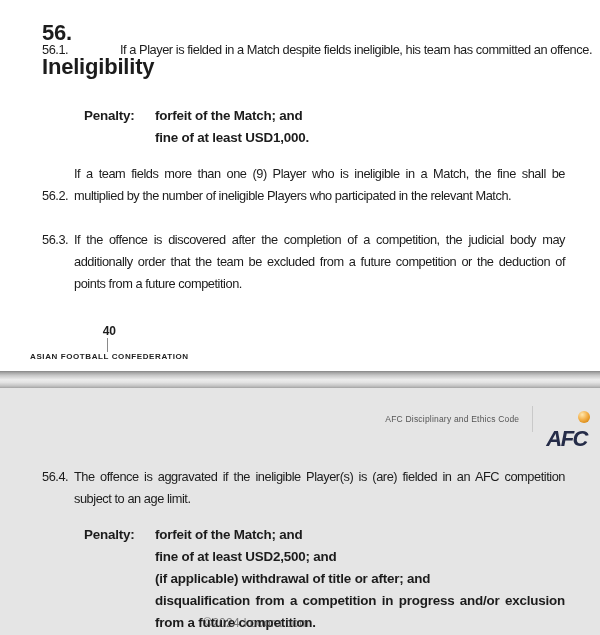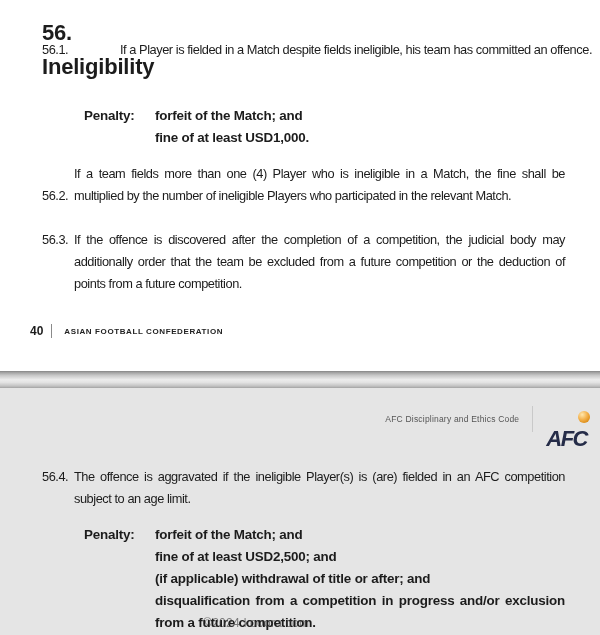--- a/index.html
+++ b/index.html
@@ -20,21 +20,21 @@
   .clause-3 { top:229px; }
 
   .penalty { position:absolute; left:84px; display:flex; }
   .penalty-1 { top:105px; }
   .penalty-label { width:71px; flex:0 0 71px; font-weight:bold; font-size:13.4px;
     letter-spacing:-0.2px; line-height:22px; }
   .penalty-items { width:410px; }
   .penalty-item { font-weight:bold; font-size:13.4px; letter-spacing:-0.2px; line-height:22px;
     text-align:justify; position:relative; }
 
-  .page-footer { position:absolute; left:30px; top:324px; display:flex; align-items:center; }
+  .page-footer { position:absolute; left:30px; top:324px; display:flex; align-items:center;flex-direction:column; }
   .footer-pagenum { font-size:12px; font-weight:bold; letter-spacing:0; }
   .footer-divider { width:1px; height:14px; background:#8a8a8a; margin:0 12px 0 8px; }
   .footer-org { font-size:8px; font-weight:bold; letter-spacing:0.6px; color:#222; }
 
   
   .scan-divider { position:absolute; left:0; top:371px; width:600px; height:17px;
     background:linear-gradient(to bottom,#9b9b9b 0,#c6c6c6 20%,#ececec 48%,#e3e3e3 65%,#c2c2c2 88%,#a2a2a2 100%);
     border-top:1px solid #8e8e8e; }
 
   
@@ -75,21 +75,21 @@
     <div class="penalty penalty-1">
       <div class="penalty-label">Penalty:</div>
       <div class="penalty-items">
         <div class="penalty-item">forfeit of the Match; and</div>
         <div class="penalty-item">fine of at least USD1,000.</div>
       </div>
     </div>
 
     <div class="clause clause-2">
       <div class="clause-num">56.2.</div>
-      <div class="clause-body">If a team fields more than one (4) Player who is ineligible in a Match, the fine shall be multiplied by the number of ineligible Players who participated in the relevant Match.</div>
+      <div class="clause-body">If a team fields more than one (9) Player who is ineligible in a Match, the fine shall be multiplied by the number of ineligible Players who participated in the relevant Match.</div>
     </div>
 
     <div class="clause clause-3">
       <div class="clause-num">56.3.</div>
       <div class="clause-body">If the offence is discovered after the completion of a competition, the judicial body may additionally order that the team be excluded from a future competition or the deduction of points from a future competition.</div>
     </div>
 
     <div class="page-footer">
       <span class="footer-pagenum">40</span>
       <span class="footer-divider"></span>

